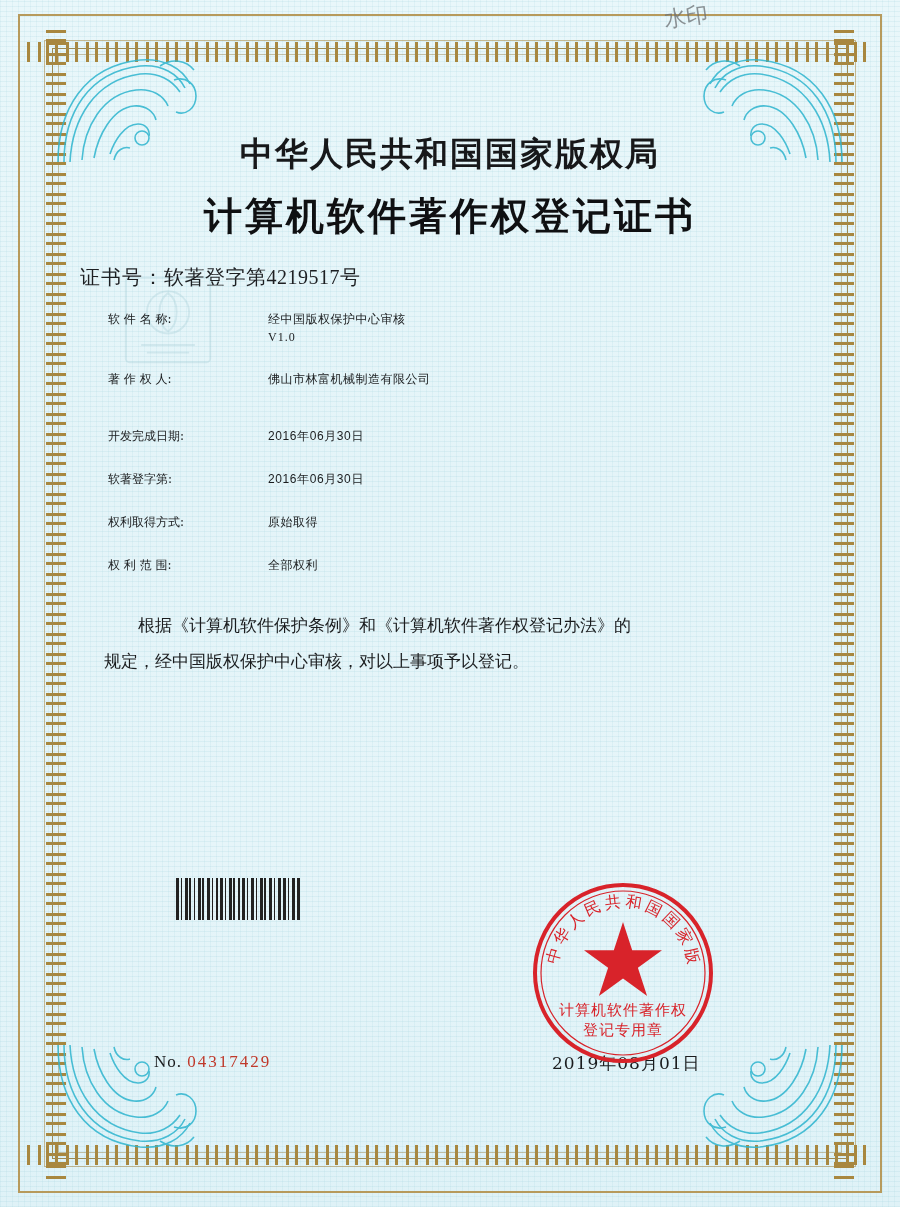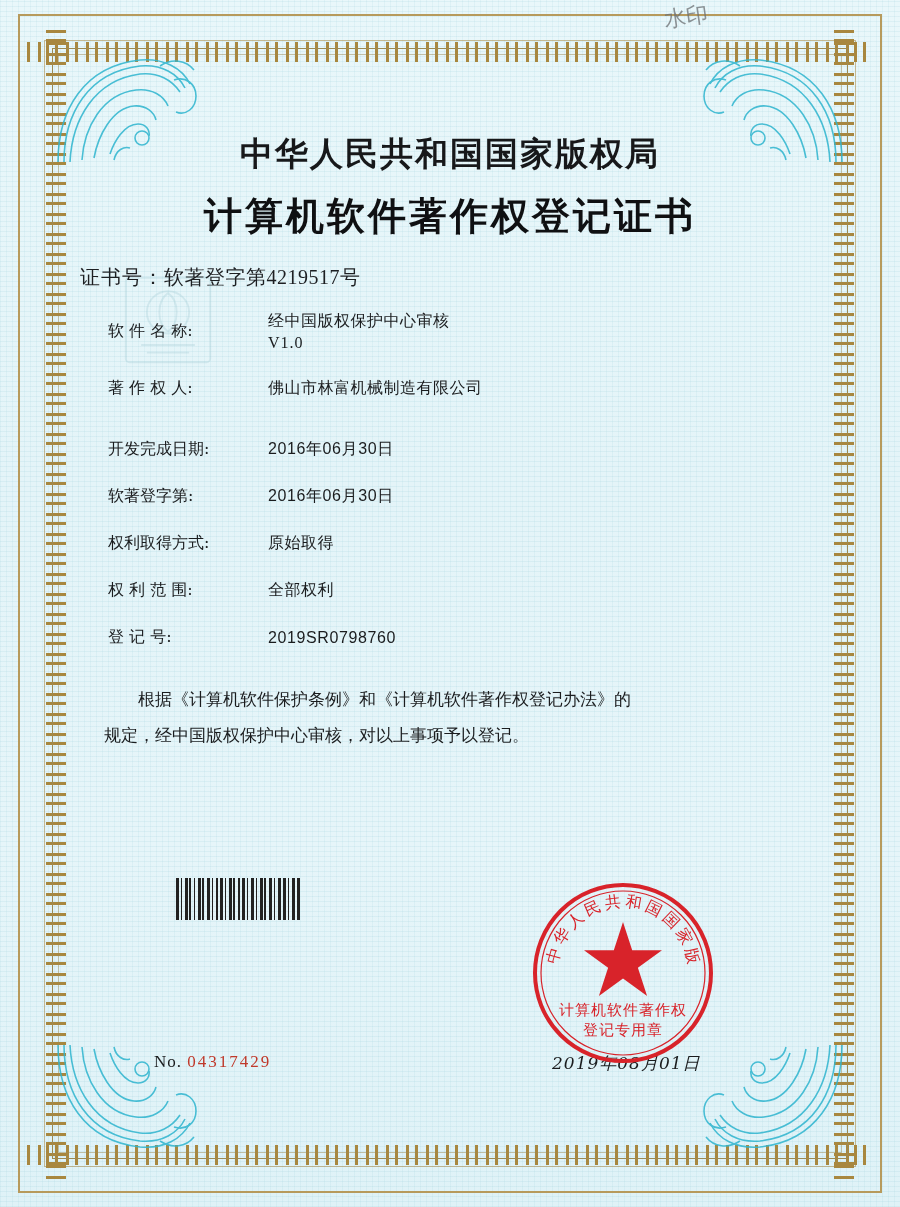--- a/index.html
+++ b/index.html
@@ -128,23 +128,23 @@
   }
   .cert-no-line .label { letter-spacing: 1px; }
   .cert-no-line .value { font-family: "Liberation Serif", serif; }
 
   .fields {
     margin-top: 20px;
     padding-left: 28px;
   }
   .field {
     display: flex;
-    align-items: center;
+    align-items: flex-start;
     margin-bottom: 10px;
-    font-size: 16px;
+    font-size: 12px;
     color: #1a1c1e;
     font-family: "DejaVu Serif", serif;
   }
   .field .f-label {
     width: 160px;
     flex: 0 0 160px;
     letter-spacing: 0px;
     white-space: nowrap;
   }
   .field .f-value {
@@ -223,21 +223,20 @@
   .footer-no .num { color: #c0392b; letter-spacing: 2px; }
   .footer-date {
     position: absolute;
     left: 552px;
     top: 1052px;
     font-size: 17px;
     color: #1a1c1e;
     font-family: "DejaVu Serif", serif;
     letter-spacing: 1px;
     z-index: 6;
-    font-style: italic;
   }
 
   
   .watermark {
     position: absolute;
     left: 120px;
     top: 272px;
     width: 96px;
     height: 96px;
     z-index: 2;
@@ -373,24 +372,20 @@
       <div class="field loose">
         <div class="f-label">权利取得方式:</div>
         <div class="f-value">原始取得</div>
       </div>
 
       <div class="field loose">
         <div class="f-label">权 利 范 围:</div>
         <div class="f-value">全部权利</div>
       </div>
 
-      <div class="field loose">
-        <div class="f-label">登 记 号:</div>
-        <div class="f-value mono">2019SR0798760</div>
-      </div>
 
     </div>
 
     <div class="paragraph">
       <span class="indent"></span><span>根据《计算机软件保护条例》和《计算机软件著作权登记办法》的</span><br>
       <span>规定，经中国版权保护中心审核，对以上事项予以登记。</span>
     </div>
   </div>
 
   <div class="barcode"></div>

